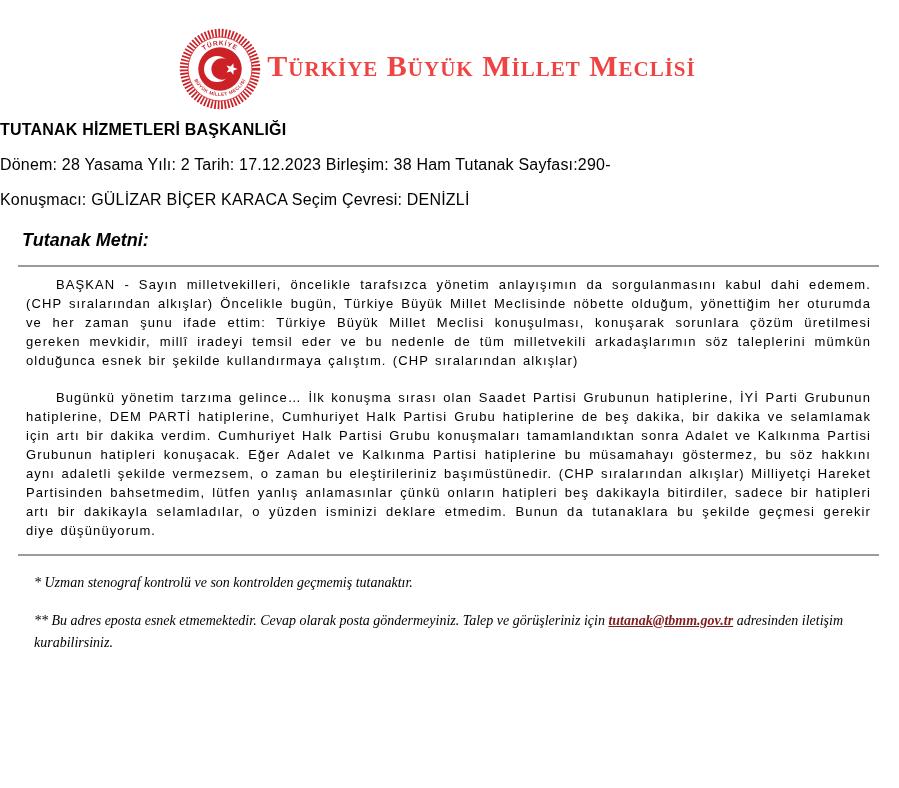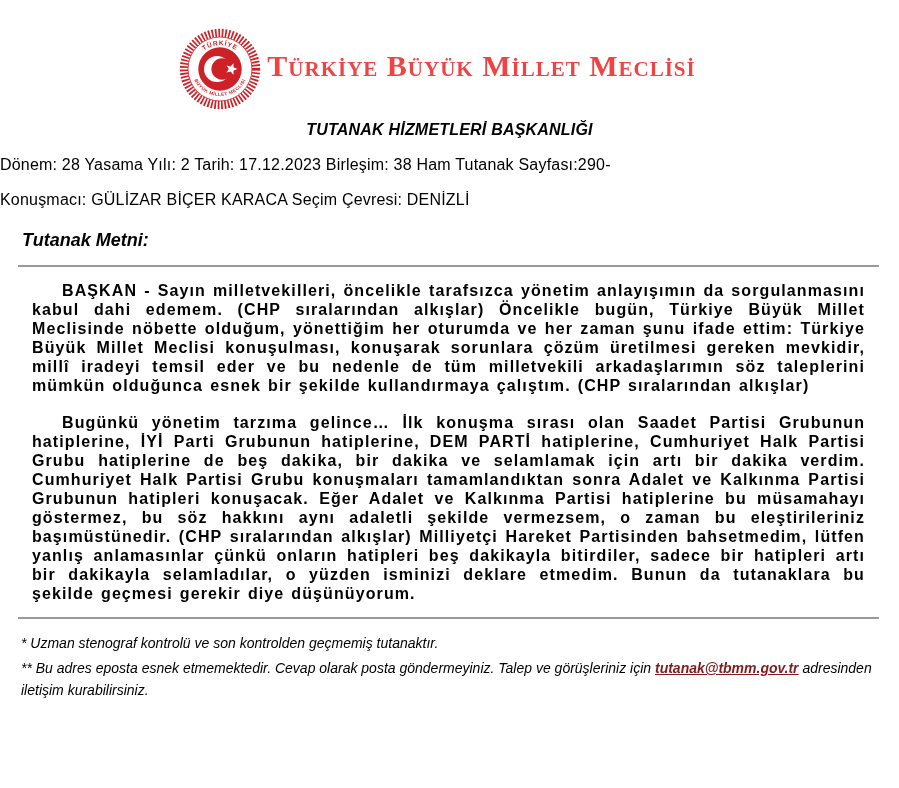--- a/index.html
+++ b/index.html
@@ -14,50 +14,49 @@
   }
   .emblem{width:82px;height:82px;flex:0 0 auto;}
   .org-title{
     font-family:"Liberation Serif",serif;
     font-variant:small-caps;
     font-size:30px;font-weight:600;letter-spacing:1px;
     color:#ef4444;margin:0 0 6px 0;white-space:nowrap;
   }
   
   .dept{
-    text-align:center;font-weight:bold;font-size:16px;margin-top:11px;
+    text-align:left;font-weight:bold;font-size:16px;margin-top:11px;
     letter-spacing:0.2px;
-    font-style:italic;
   }
   .meta{
     text-align:left;font-size:16px;margin-top:17px;letter-spacing:0.2px;
   }
   
   .transcript-label{
     font-size:18px;font-weight:bold;font-style:italic;
     margin:21px 0 0 22px;
   }
   .rule{
     height:2px;background:#9b9b9b;border:none;margin:0 20px 0 18px;
   }
   .rule-top{margin-top:14px;}
   .rule-bottom{margin-top:14px;}
   
   .body-text{margin:7px 20px 0 18px;}
   .body-text p{
-    margin:14px;font-size:16px;line-height:19px;
+    margin:8px;font-size:13px;line-height:19px;
     text-align:justify;text-indent:30px;
-    letter-spacing:1.1px;word-spacing:1.5px;font-weight:bold;
+    letter-spacing:1.1px;word-spacing:1.5px;
   }
   .body-text p + p{margin-top:18px;}
   
   .footnotes{
     margin:13px 20px 0 18px;font-style:italic;font-size:14px;line-height:22px;
   }
-  .footnotes p{margin:3px;}
+  .footnotes p{margin:16px;font-family:Liberation Serif, serif;}
   .email-link{
     font-weight:bold;text-decoration:underline;cursor:pointer;
   }
 </style>
 </head>
 <body>
 
 <div class="page">
 
   <div class="masthead">

